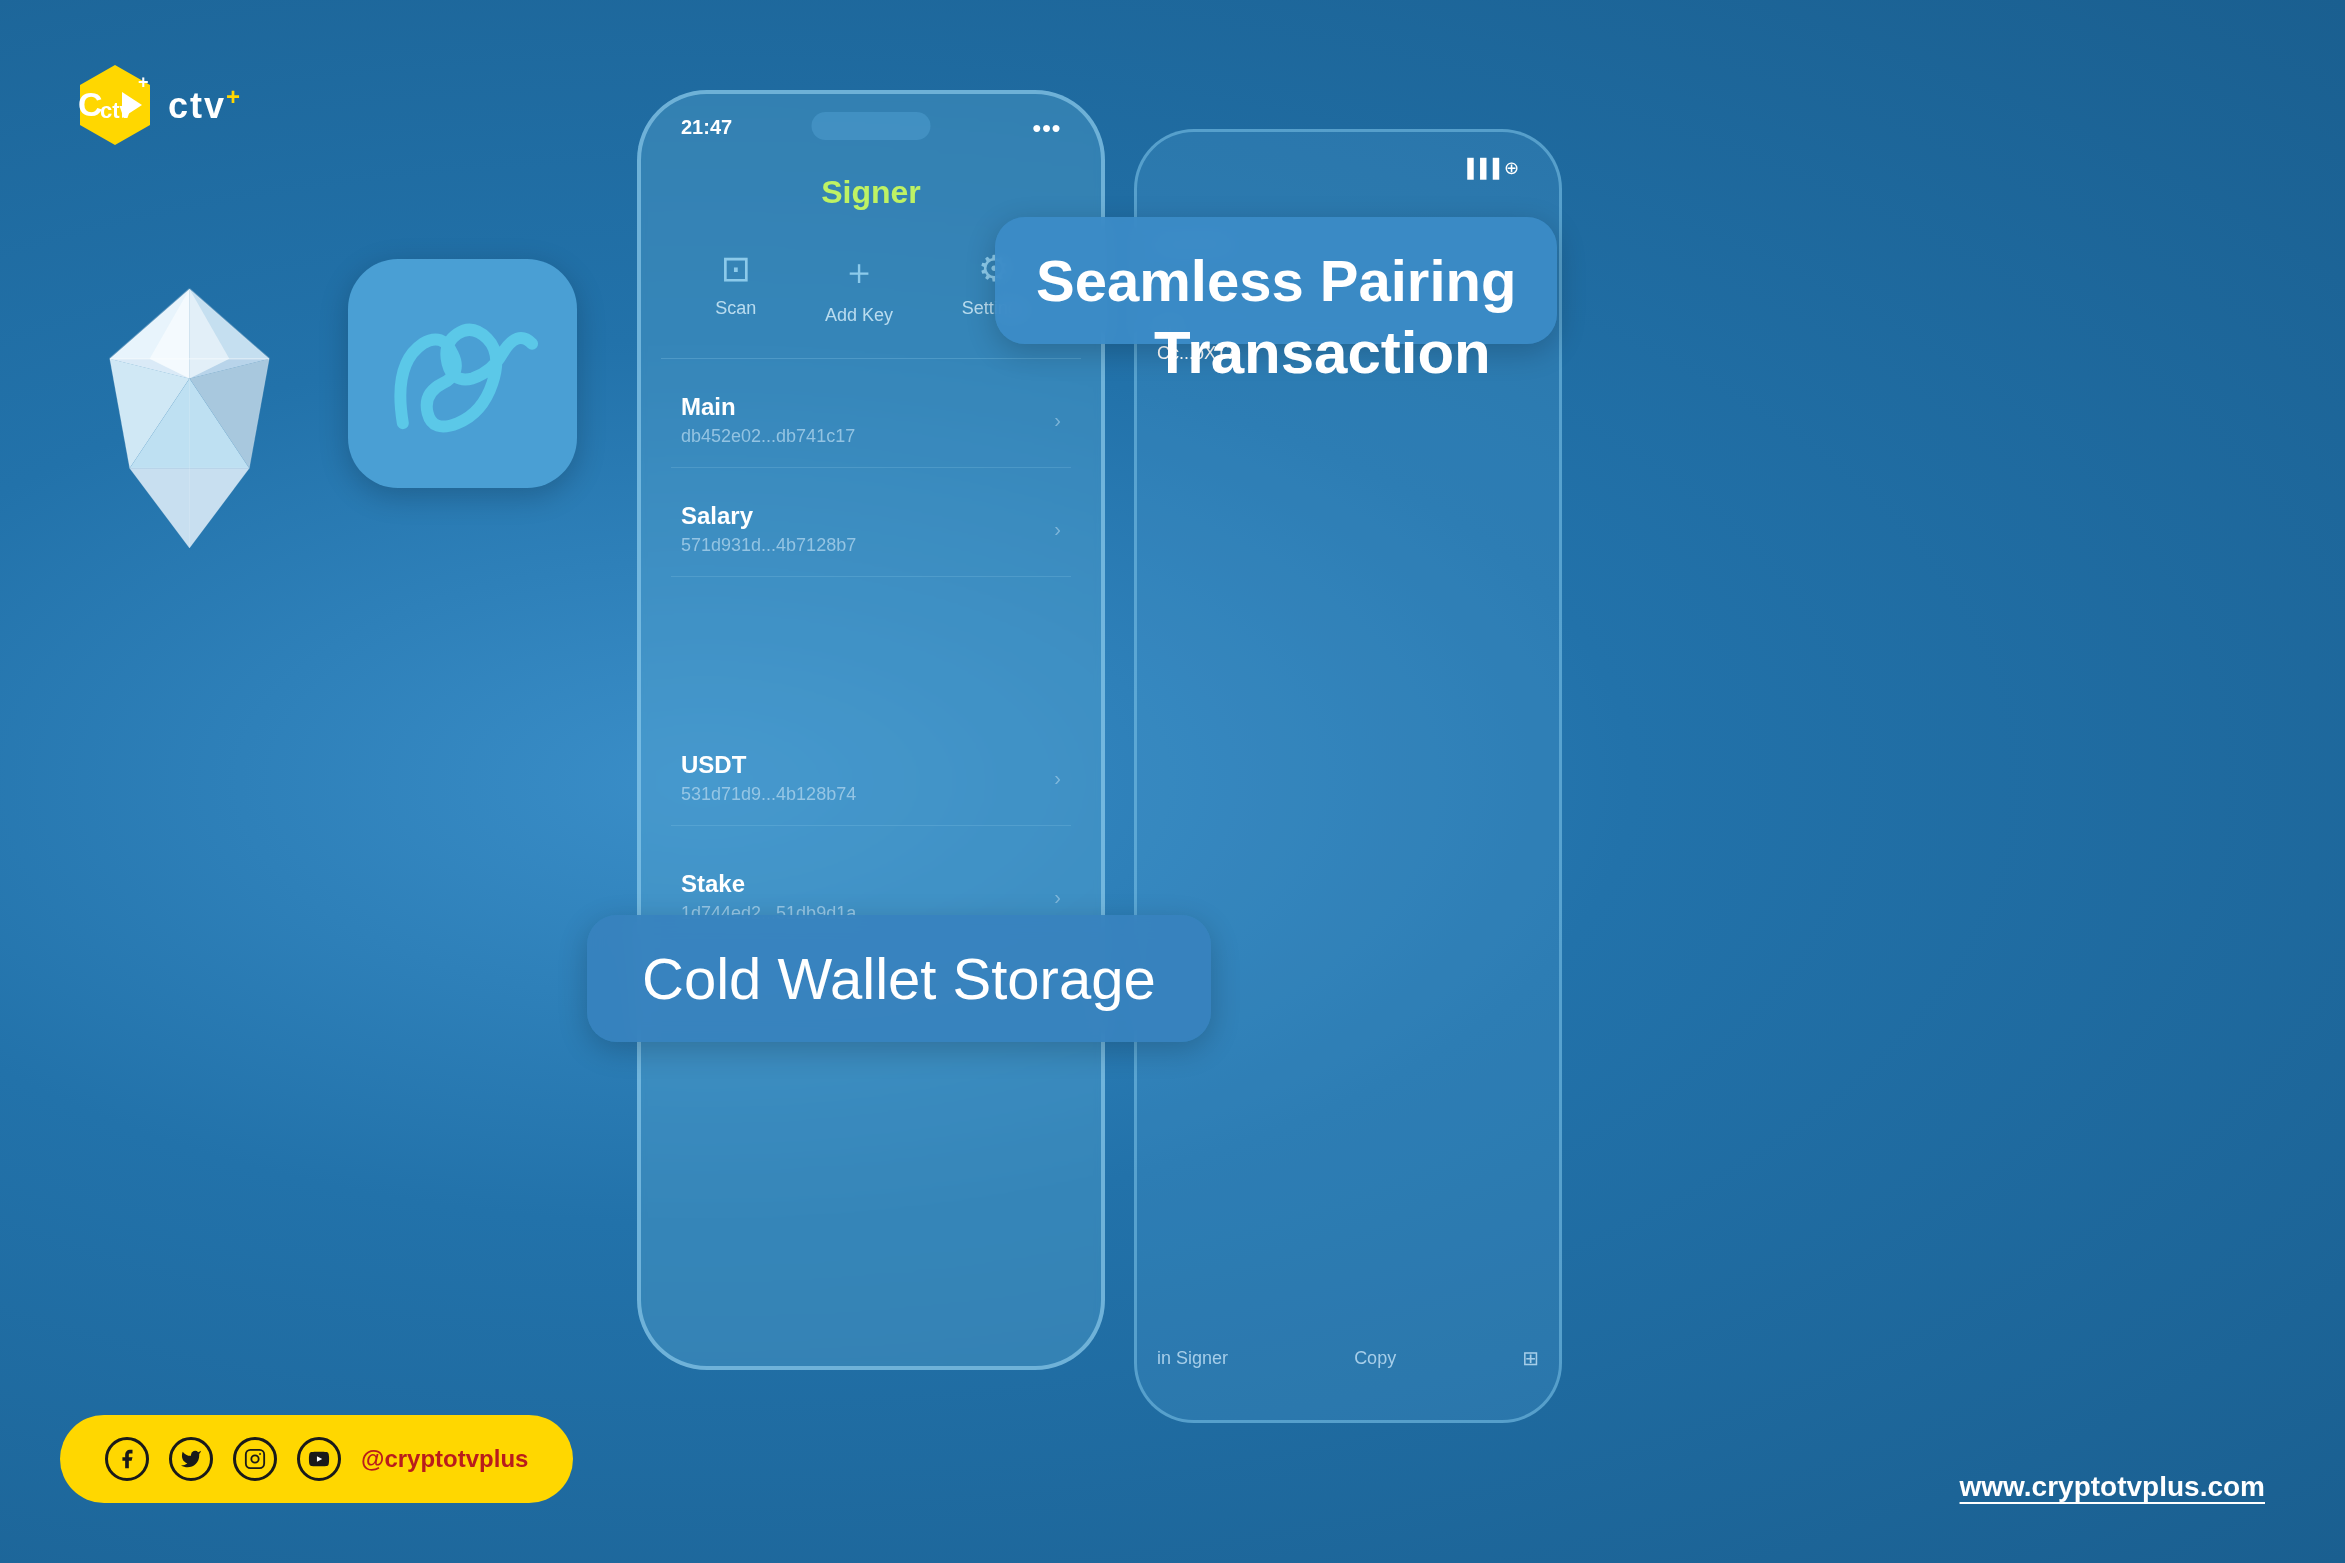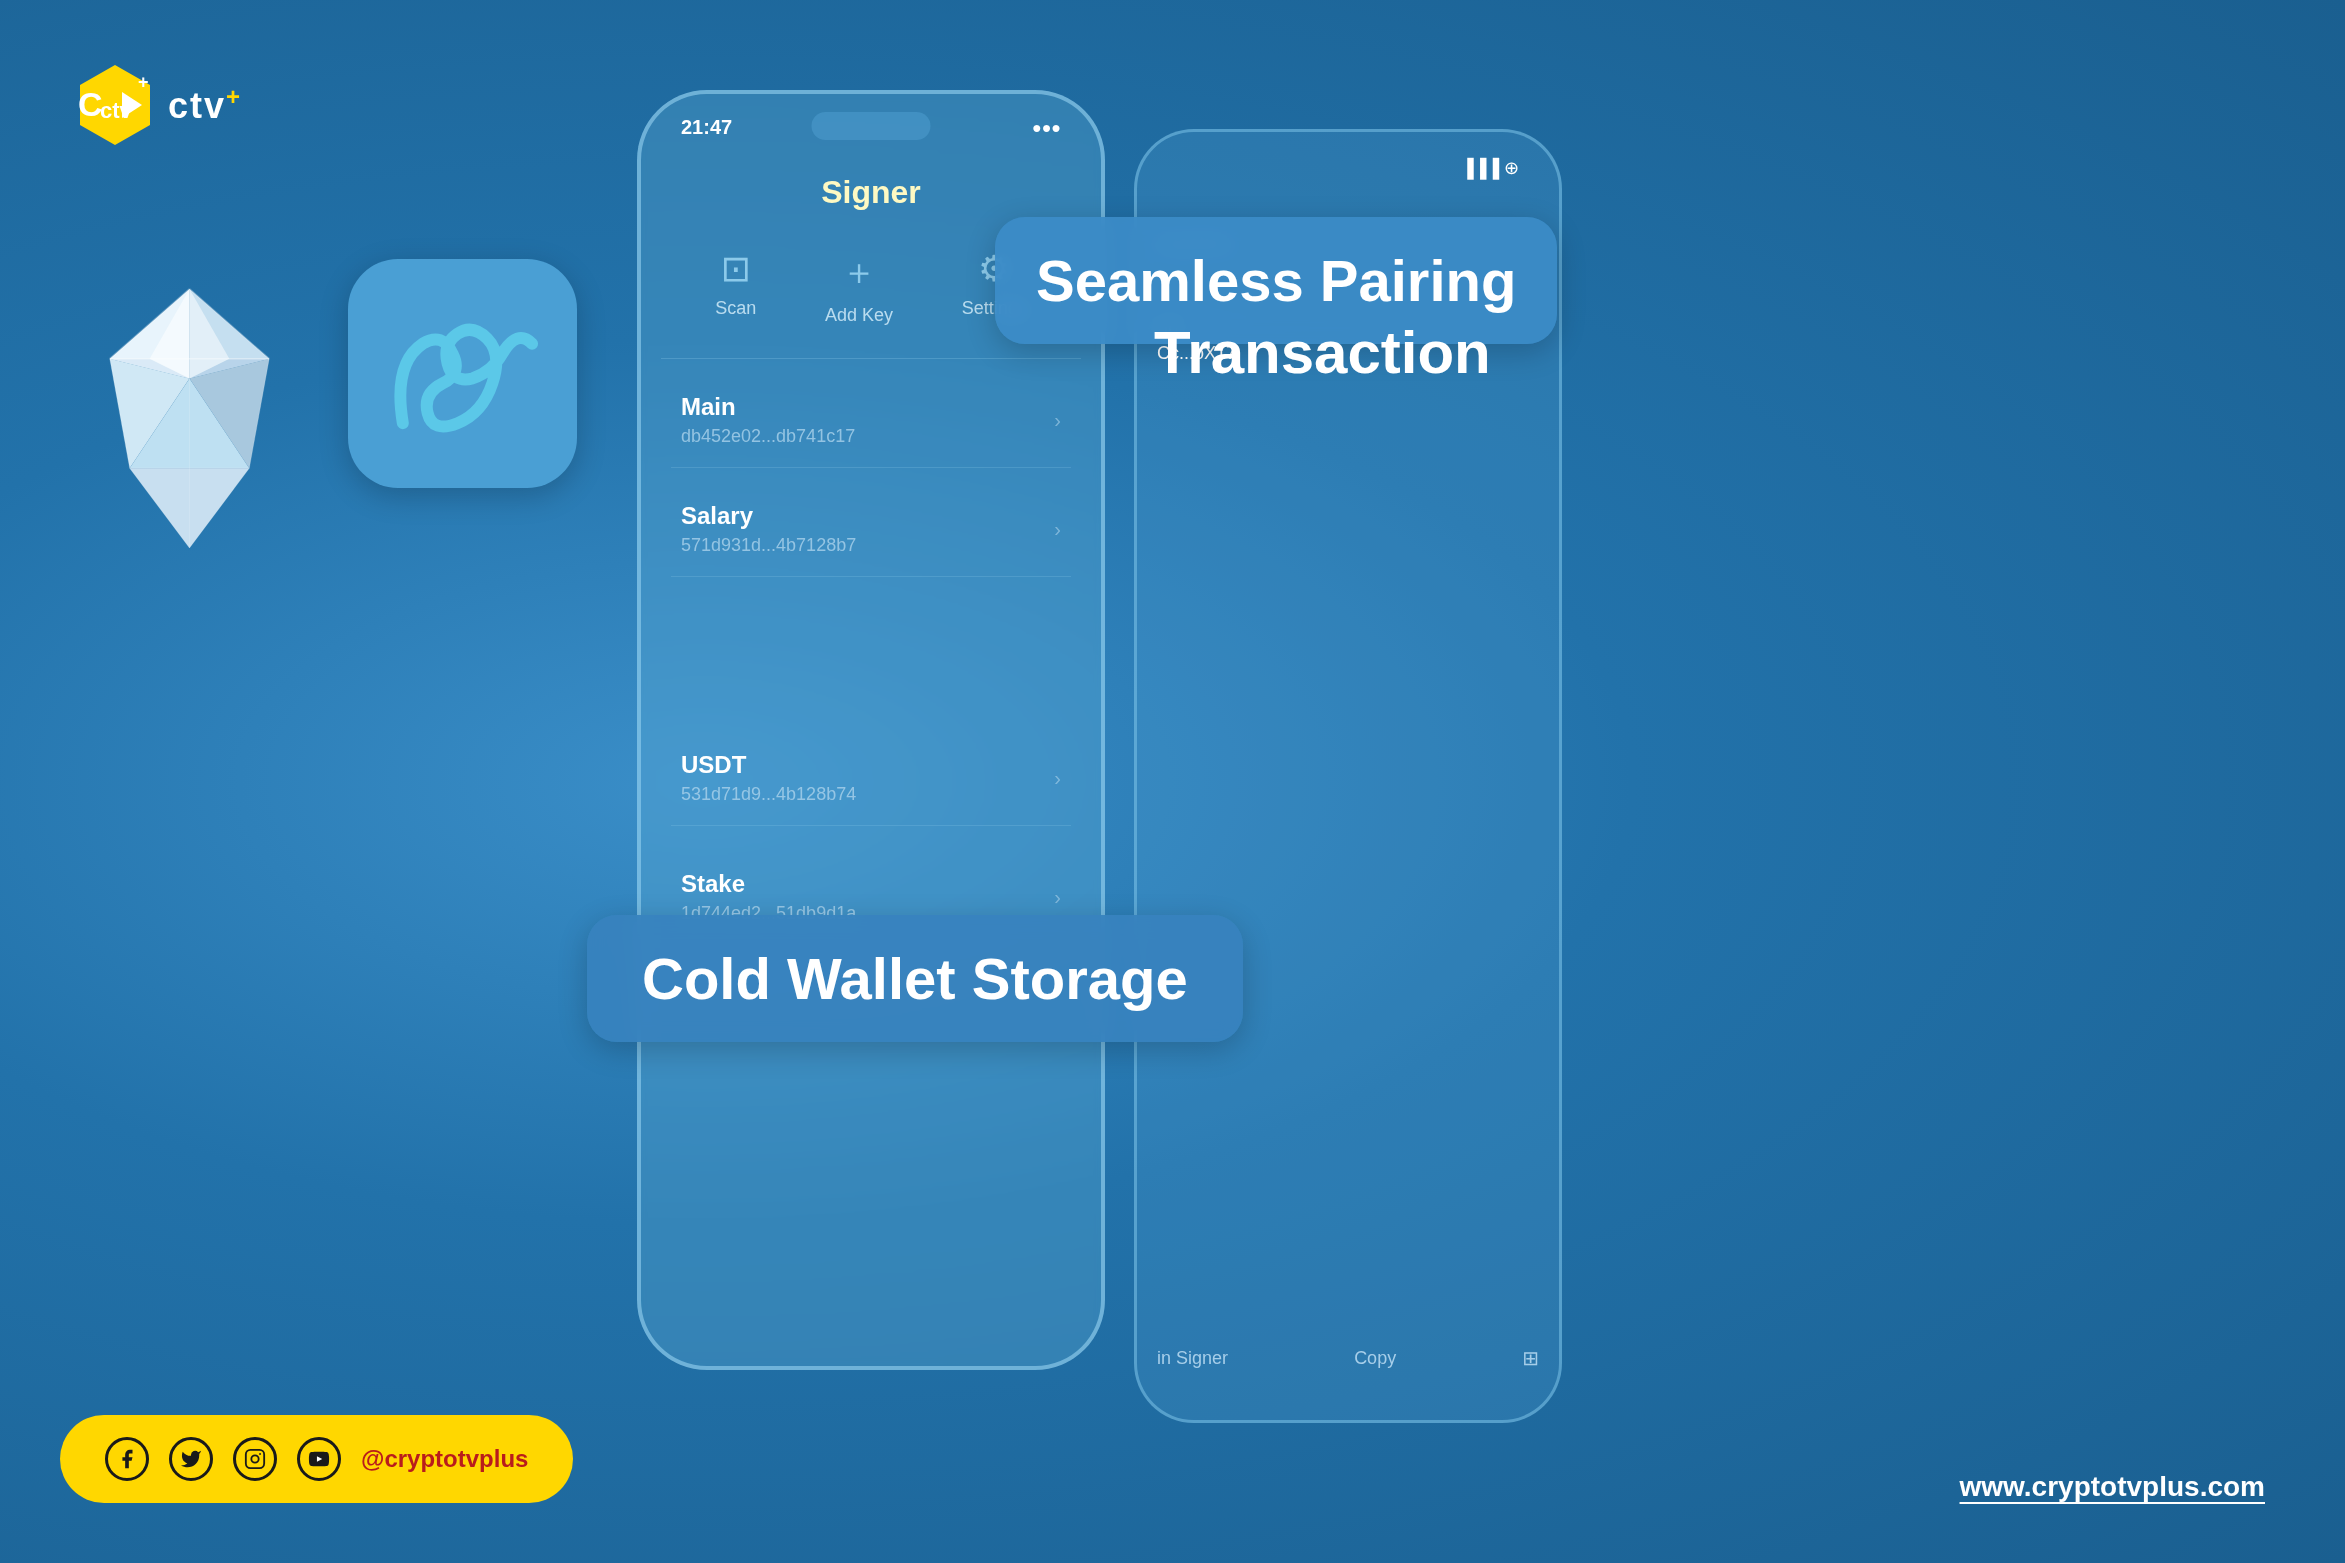--- a/index.html
+++ b/index.html
@@ -101,21 +101,21 @@
       font-size: 20px;
       font-weight: 600;
     }
 
     .phone-title {
       position: absolute;
       top: 80px;
       left: 0;
       right: 0;
       text-align: center;
-      color: #fef9c3;
+      color: #bef264;
       font-size: 32px;
       font-weight: 700;
     }
 
     .phone-actions {
       position: absolute;
       top: 149px;
       left: 0;
       right: 0;
       display: flex;
@@ -222,21 +222,21 @@
       left: 587px;
       background: rgba(55, 130, 190, 0.92);
       backdrop-filter: blur(10px);
       border-radius: 30px;
       padding: 30px 55px;
       box-shadow: 0 8px 30px rgba(0,0,0,0.2);
     }
 
     .badge-cold-text {
       font-size: 58px;
-      font-weight: 700;
+      font-weight: 400;
       color: white;
       white-space: nowrap;
     }
 
     
     .social-bar {
       position: absolute;
       bottom: 60px;
       left: 60px;
       background: #ffd700;

